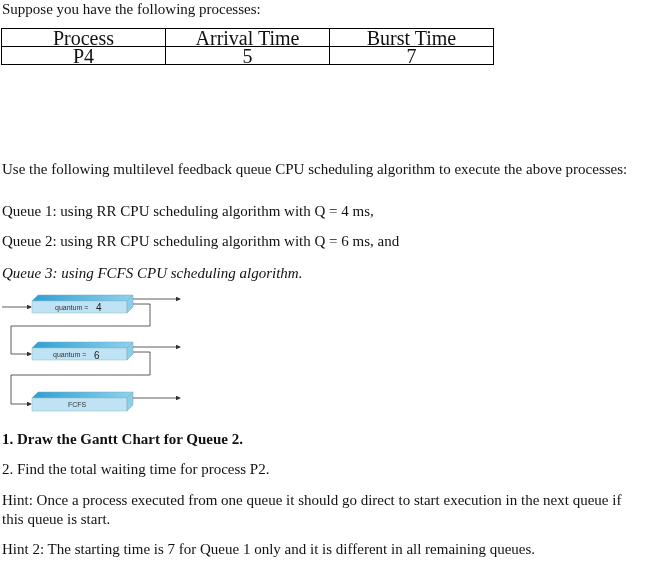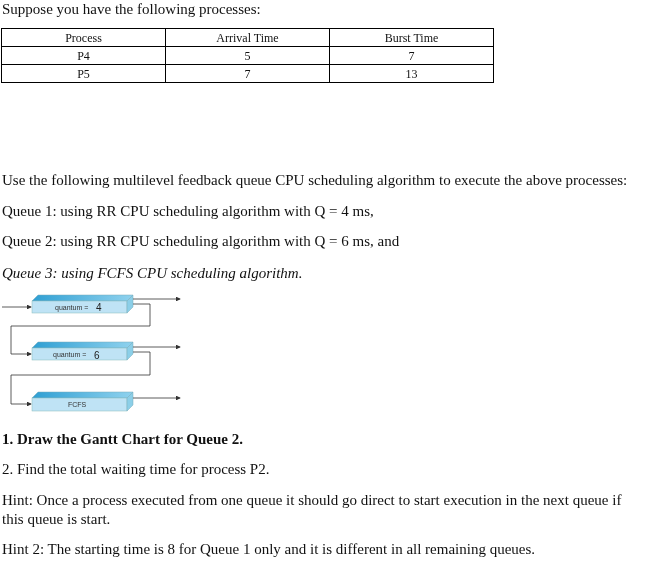--- a/index.html
+++ b/index.html
@@ -22,32 +22,32 @@
       white-space: nowrap;
       line-height: 18px;
     }
     .intro { top: 0px; }
     table.proc {
       position: absolute;
       left: 1px;
       top: 28px;
       width: 493px;
       border-collapse: collapse;
-      font-size: 12px;
+      font-size: 20px;
       line-height: 16px;
     }
     table.proc td, table.proc th {
       border: 1px solid #000;
       text-align: center;
       font-weight: normal;
       padding: 1px 0 0 0;
       height: 16px;
     }
     table.proc th { width: 33%; }
-    .l-use { top: 171px; text-align: center; }
+    .l-use { top: 160px; text-align: center; }
     .l-q1  { top: 202px; }
     .l-q2  { top: 232px; }
     .l-q3  { top: 264px; font-style: italic; }
     .l-a1  { top: 430px; font-weight: bold; }
     .l-a2  { top: 460px; }
     .l-h1a { top: 491px; }
     .l-h1b { top: 510px; }
     .l-h2  { top: 540px; }
     .diagram {
       position: absolute;
@@ -76,25 +76,20 @@
   <tbody>
       <tr>
     <th>Process</th>
     <th>Arrival Time</th>
     <th>Burst Time</th>
   </tr>
   <tr>
     <td>P4</td>
     <td>5</td>
     <td>7</td>
-  </tr>
-  <tr>
-    <td>P5</td>
-    <td>7</td>
-    <td>13</td>
   </tr>
 </tbody>
   </table>
 
 <div class="line l-use">Use the following multilevel feedback queue CPU scheduling algorithm to execute the above processes:</div>
 <div class="line l-q1">Queue 1: using RR CPU scheduling algorithm with Q = 4 ms,</div>
 <div class="line l-q2">Queue 2: using RR CPU scheduling algorithm with Q = 6 ms, and</div>
 <div class="line l-q3">Queue 3: using FCFS CPU scheduling algorithm.</div>
 
 <div class="diagram">
@@ -137,13 +132,13 @@
       <text x="68" y="119" class="qlabel">FCFS</text>
     </g>
     <line x1="133" y1="110" x2="180" y2="110" stroke="#333" stroke-width="0.8" marker-end="url(#arr)"></line>
   </svg>
 </div>
 
 <div class="line l-a1">1. Draw the Gantt Chart for Queue 2.</div>
 <div class="line l-a2">2. Find the total waiting time for process P2.</div>
 <div class="line l-h1a">Hint: Once a process executed from one queue it should go direct to start execution in the next queue if</div>
 <div class="line l-h1b">this queue is start.</div>
-<div class="line l-h2">Hint 2: The starting time is 8 for Queue 1 only and it is different in all remaining queues.</div>
+<div class="line l-h2">Hint 2: The starting time is 7 for Queue 1 only and it is different in all remaining queues.</div>
 
 </body></html>

